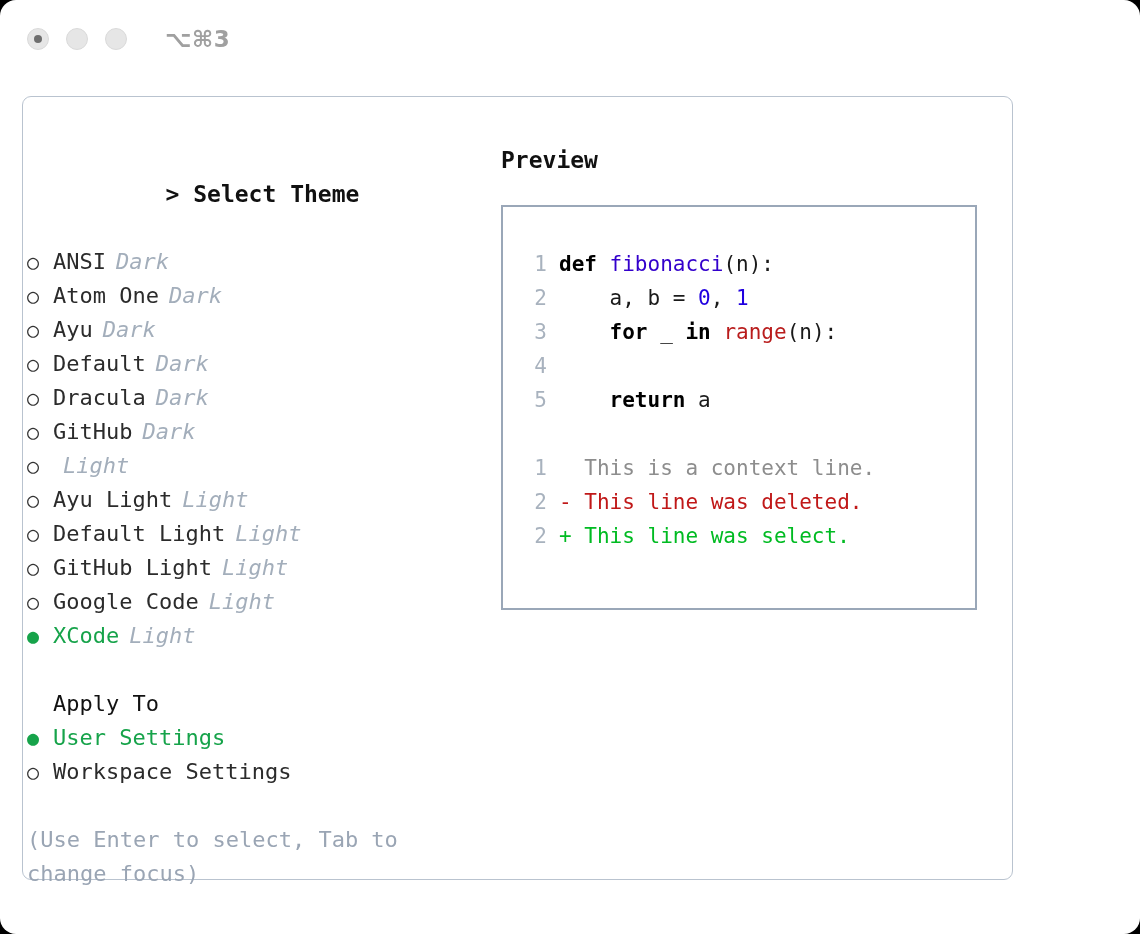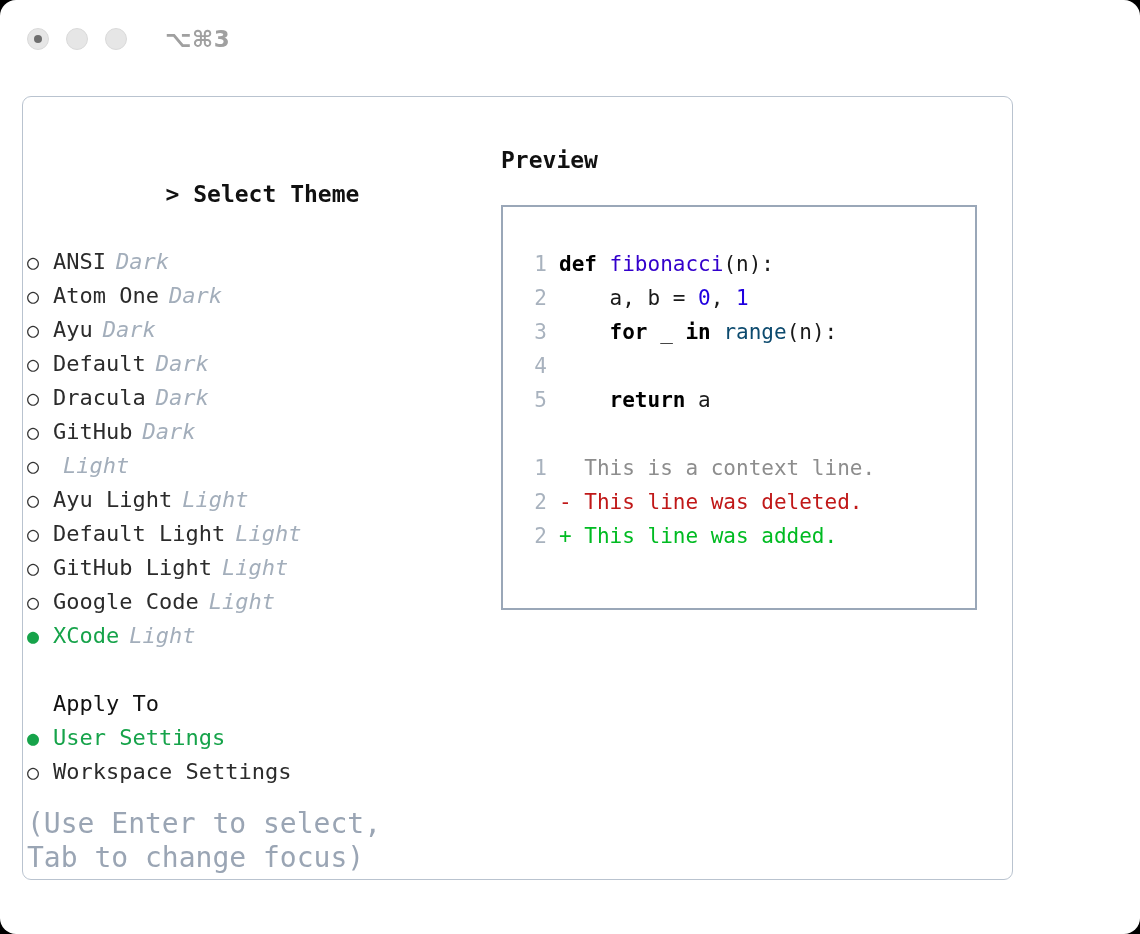--- a/index.html
+++ b/index.html
@@ -139,23 +139,23 @@
 
   .sub-heading {
     font-size: 22px;
     color: #111111;
     line-height: 34px;
     padding-left: 26px;
     white-space: pre;
   }
 
   .hint {
-    margin-top: 18px;
+    margin-top: 34px;
     color: #9aa5b4;
-    font-size: 28px;
+    font-size: 22px;
     line-height: 34px;
     width: 400px;
   }
 
   
   .preview-title {
     font-size: 23px;
     font-weight: bold;
     color: #111111;
     line-height: 34px;
@@ -182,21 +182,21 @@
     color: #a8b2be;
     width: 30px;
     flex: 0 0 30px;
     text-align: right;
     margin-right: 12px;
   }
   .code-text { white-space: pre; }
 
   .tok-kw   { color: #000000; font-weight: bold; }
   .tok-fn   { color: #3300cc; }
-  .tok-call { color: #0c4a6e; }
+  .tok-call { color: #b91c1c; }
   .tok-num  { color: #2000e0; }
   .tok-pl   { color: #1a1a1a; }
 
   .diff-gap { height: 34px; }
   .diff-ctx { color: #8d8d8d; }
   .diff-del { color: #c01818; }
   .diff-add { color: #00bb22; }
 </style>
 </head>
 <body>
@@ -258,20 +258,20 @@
               <div class="code-line"><span class="lineno">1</span><span class="code-text"><span class="tok-kw">def </span><span class="tok-fn">fibonacci</span><span class="tok-pl">(n):</span></span></div>
               <div class="code-line"><span class="lineno">2</span><span class="code-text"><span class="tok-pl">    a, b = </span><span class="tok-num">0</span><span class="tok-pl">, </span><span class="tok-num">1</span></span></div>
               <div class="code-line"><span class="lineno">3</span><span class="code-text"><span class="tok-pl">    </span><span class="tok-kw">for</span><span class="tok-pl"> _ </span><span class="tok-kw">in</span><span class="tok-pl"> </span><span class="tok-call">range</span><span class="tok-pl">(n):</span></span></div>
               <div class="code-line"><span class="lineno">4</span></div>
               <div class="code-line"><span class="lineno">5</span><span class="code-text"><span class="tok-pl">    </span><span class="tok-kw">return</span><span class="tok-pl"> a</span></span></div>
             </div>
           <div class="diff-gap"></div>
           <div id="diff-block">
               <div class="code-line"><span class="lineno">1</span><span class="code-text diff-ctx">  This is a context line.</span></div>
               <div class="code-line"><span class="lineno">2</span><span class="code-text diff-del">- This line was deleted.</span></div>
-              <div class="code-line"><span class="lineno">2</span><span class="code-text diff-add">+ This line was added.</span></div>
+              <div class="code-line"><span class="lineno">2</span><span class="code-text diff-add">+ This line was select.</span></div>
             </div>
         </div>
       </div>
 
     </div>
   </div>
 </div>
 
 </body></html>

